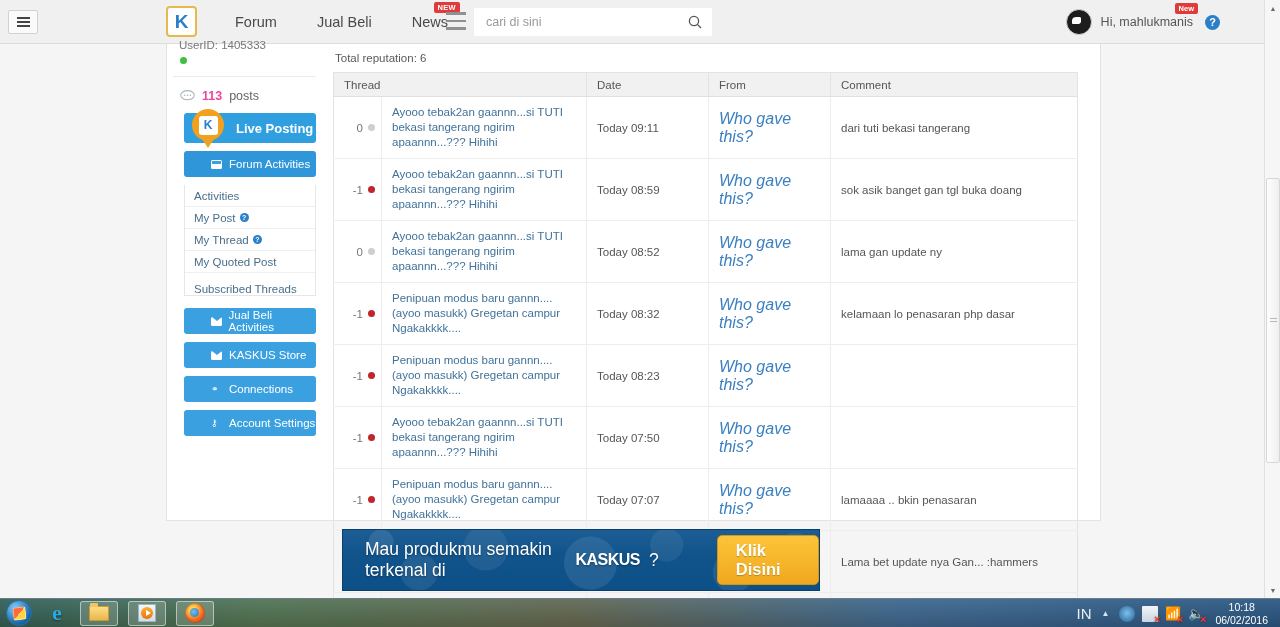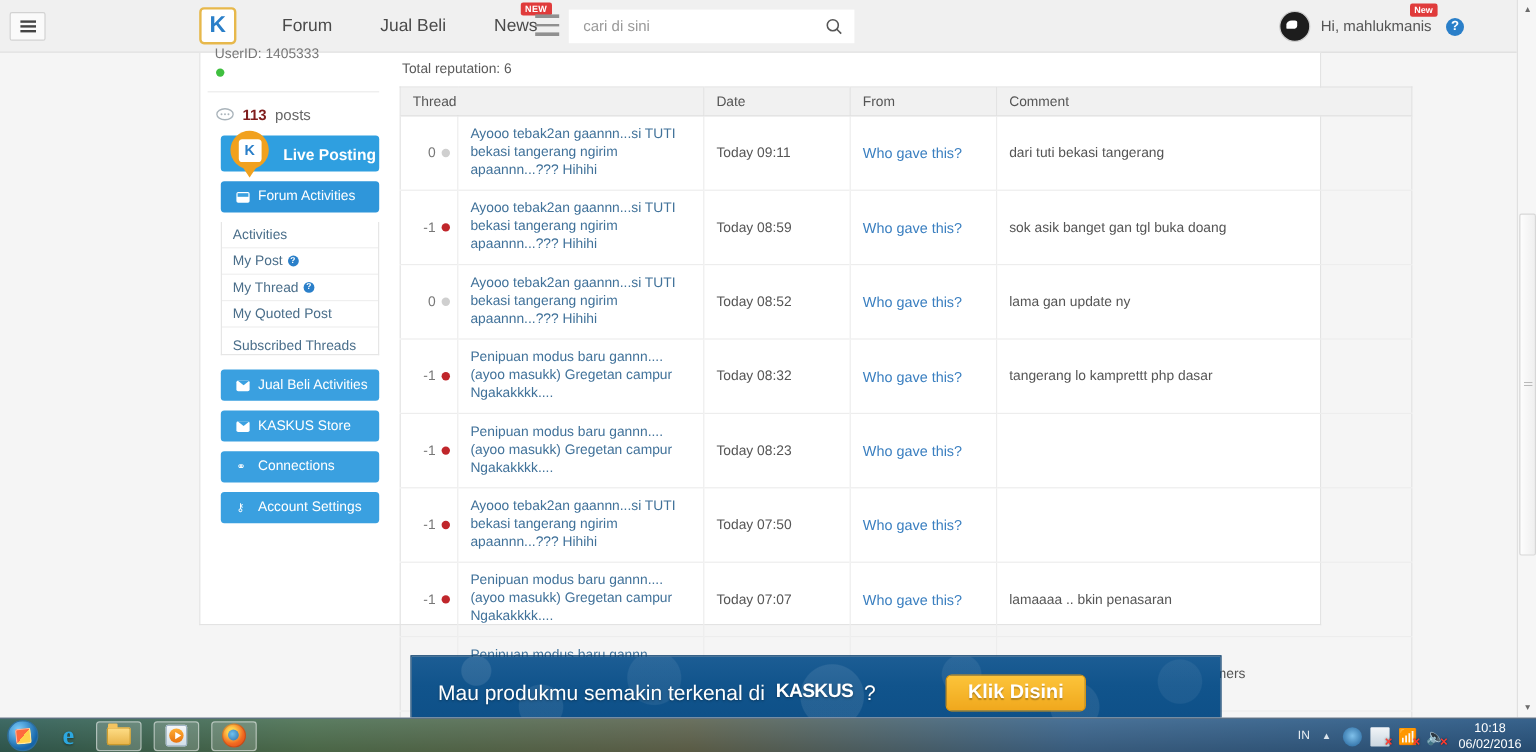--- a/index.html
+++ b/index.html
@@ -138,31 +138,31 @@
   .online-dot {
     width: 7px; height: 7px; border-radius: 50%;
     background: #3fbf3f; margin: 6px 0 0 7px;
   }
   .posts-row {
     display: flex; align-items: center; gap: 7px;
     padding: 12px 0 10px 7px;
     border-top: 1px solid #ebebeb;
     margin-top: 12px;
   }
-  .posts-count { font-size: 12.5px; color: #7f1d1d; font-weight: bold; }
+  .posts-count { font-size: 12.5px; color: #ec4899; font-weight: bold; }
   .posts-label { font-size: 12.5px; color: #666; }
 
   .side-btn {
     display: flex; align-items: center;
     height: 26px; margin: 0 0 8px 11px;
     width: 132px;
     background: #3aa0e0; color: #ffffff;
     font-size: 11.5px;
     border-radius: 3px;
-    padding-left: 13px;
+    padding-left: 27px;
     gap: 7px;
   }
   .side-btn.blue-dark { background: #2f96da; }
   .live-posting {
     position: relative;
     height: 30px; font-size: 13px; font-weight: bold;
     padding-left: 52px;
     background: #2f9fe0;
   }
   .pin-marker {
@@ -225,21 +225,21 @@
   .mini-icon.link { background: transparent; color:#fff; font-size: 9px; line-height: 9px;}
 
   
   .main-area { position: absolute; left: 166px; top: 0; width: 760px; }
   .total-rep {
     font-size: 11.5px; color: #5a5a5a;
     padding: 8px 0 8px 2px;
   }
   table.rep-table {
     border-collapse: collapse;
-    width: 844px;
+    width: 745px;
     border: 1px solid #e3e3e3;
   }
   table.rep-table th {
     background: #f1f1f1;
     font-size: 11.5px; color: #555; font-weight: normal;
     text-align: left;
     height: 24px;
     padding-left: 10px;
     border-right: 1px solid #e3e3e3;
     border-bottom: 1px solid #e0e0e0;
@@ -257,28 +257,28 @@
   .col-score { width: 48px; text-align: right; padding-right: 6px !important; }
   .col-thread { width: 205px; }
   .col-date { width: 122px; }
   .col-from { width: 122px; }
   .score-wrap { display: inline-flex; align-items: center; gap: 5px; white-space: nowrap; }
   .score-num { font-size: 11.5px; color: #777; }
   .score-dot { width: 7px; height: 7px; border-radius: 50%; display: inline-block; }
   .score-dot.neg { background: #c0262b; }
   .score-dot.zero { background: #cfcfcf; }
   .thread-link { color: #41729a; font-size: 11.5px; line-height: 15px; display: block; text-decoration: none; }
-  .from-link { color: #3a7fc0; font-size: 12px; text-decoration: none; }
+  .from-link { color: #3a7fc0; font-size: 16px; text-decoration: none; font-style: italic; }
   .cell-date { color: #666; }
   .cell-comment { color: #555; }
 
   
   .banner {
-    position: absolute; left: 342px; top: 546px;
-    width: 676px; height: 62px;
+    position: absolute; left: 342px; top: 529px;
+    width: 478px; height: 62px;
     background: linear-gradient(180deg,#1c5d94 0%, #11548c 40%, #0d4f87 100%);
     overflow: hidden;
     display: flex; align-items: center;
     border: 1px solid #0a3f6d;
     gap: 36px;
   }
   .banner-deco {
     position: absolute; inset: 0;
     background:
       radial-gradient(circle at 8% 20%, rgba(255,255,255,.10) 0 12px, transparent 13px),
@@ -411,21 +411,21 @@
     position: relative;
     box-shadow: inset 0 0 0 1px rgba(0,0,0,.15);
   }
   .ico-firefox::after {
     content: ""; position: absolute; left: 5px; top: 5px;
     width: 9px; height: 9px; border-radius: 50%;
     background: radial-gradient(circle at 40% 40%, #6fc2ef, #2d6ea8);
   }
 
   .tray { position: absolute; right: 0; top: 0; height: 29px; display: flex; align-items: center; z-index: 2; }
-  .tray-lang { font-size: 10px; color: #e9eef2; margin-right: 10px; }
+  .tray-lang { font-size: 15px; color: #e9eef2; margin-right: 10px; }
   .tray-arrow { font-size: 8px; color: #dce6ee; margin-right: 10px; }
   .tray-ico { width: 16px; height: 16px; margin-right: 7px; position: relative; }
   .tray-ico.net {
     background: radial-gradient(circle at 50% 45%, #7fc0ea, #1f5f97);
     border-radius: 50%;
   }
   .tray-ico.flag2 {
     background: linear-gradient(180deg,#f2f5f8,#c9d6e0);
     border-radius: 1px;
   }
@@ -619,21 +619,21 @@
             <tr>
               <td class="col-score"><span class="score-wrap">
                   <span class="score-num">-1</span>
                   <span class="score-dot neg"></span>
                 </span></td>
               <td class="col-thread">
                 <a class="thread-link">Penipuan modus baru gannn....(ayoo masukk) Gregetan campur Ngakakkkk....</a>
               </td>
               <td class="col-date cell-date">Today 08:32</td>
               <td class="col-from"><a class="from-link">Who gave this?</a></td>
-              <td class="cell-comment">tangerang lo kamprettt php dasar</td>
+              <td class="cell-comment">kelamaan lo penasaran php dasar</td>
             </tr>
             <tr>
               <td class="col-score"><span class="score-wrap">
                   <span class="score-num">-1</span>
                   <span class="score-dot neg"></span>
                 </span></td>
               <td class="col-thread">
                 <a class="thread-link">Penipuan modus baru gannn....(ayoo masukk) Gregetan campur Ngakakkkk....</a>
               </td>
               <td class="col-date cell-date">Today 08:23</td>

